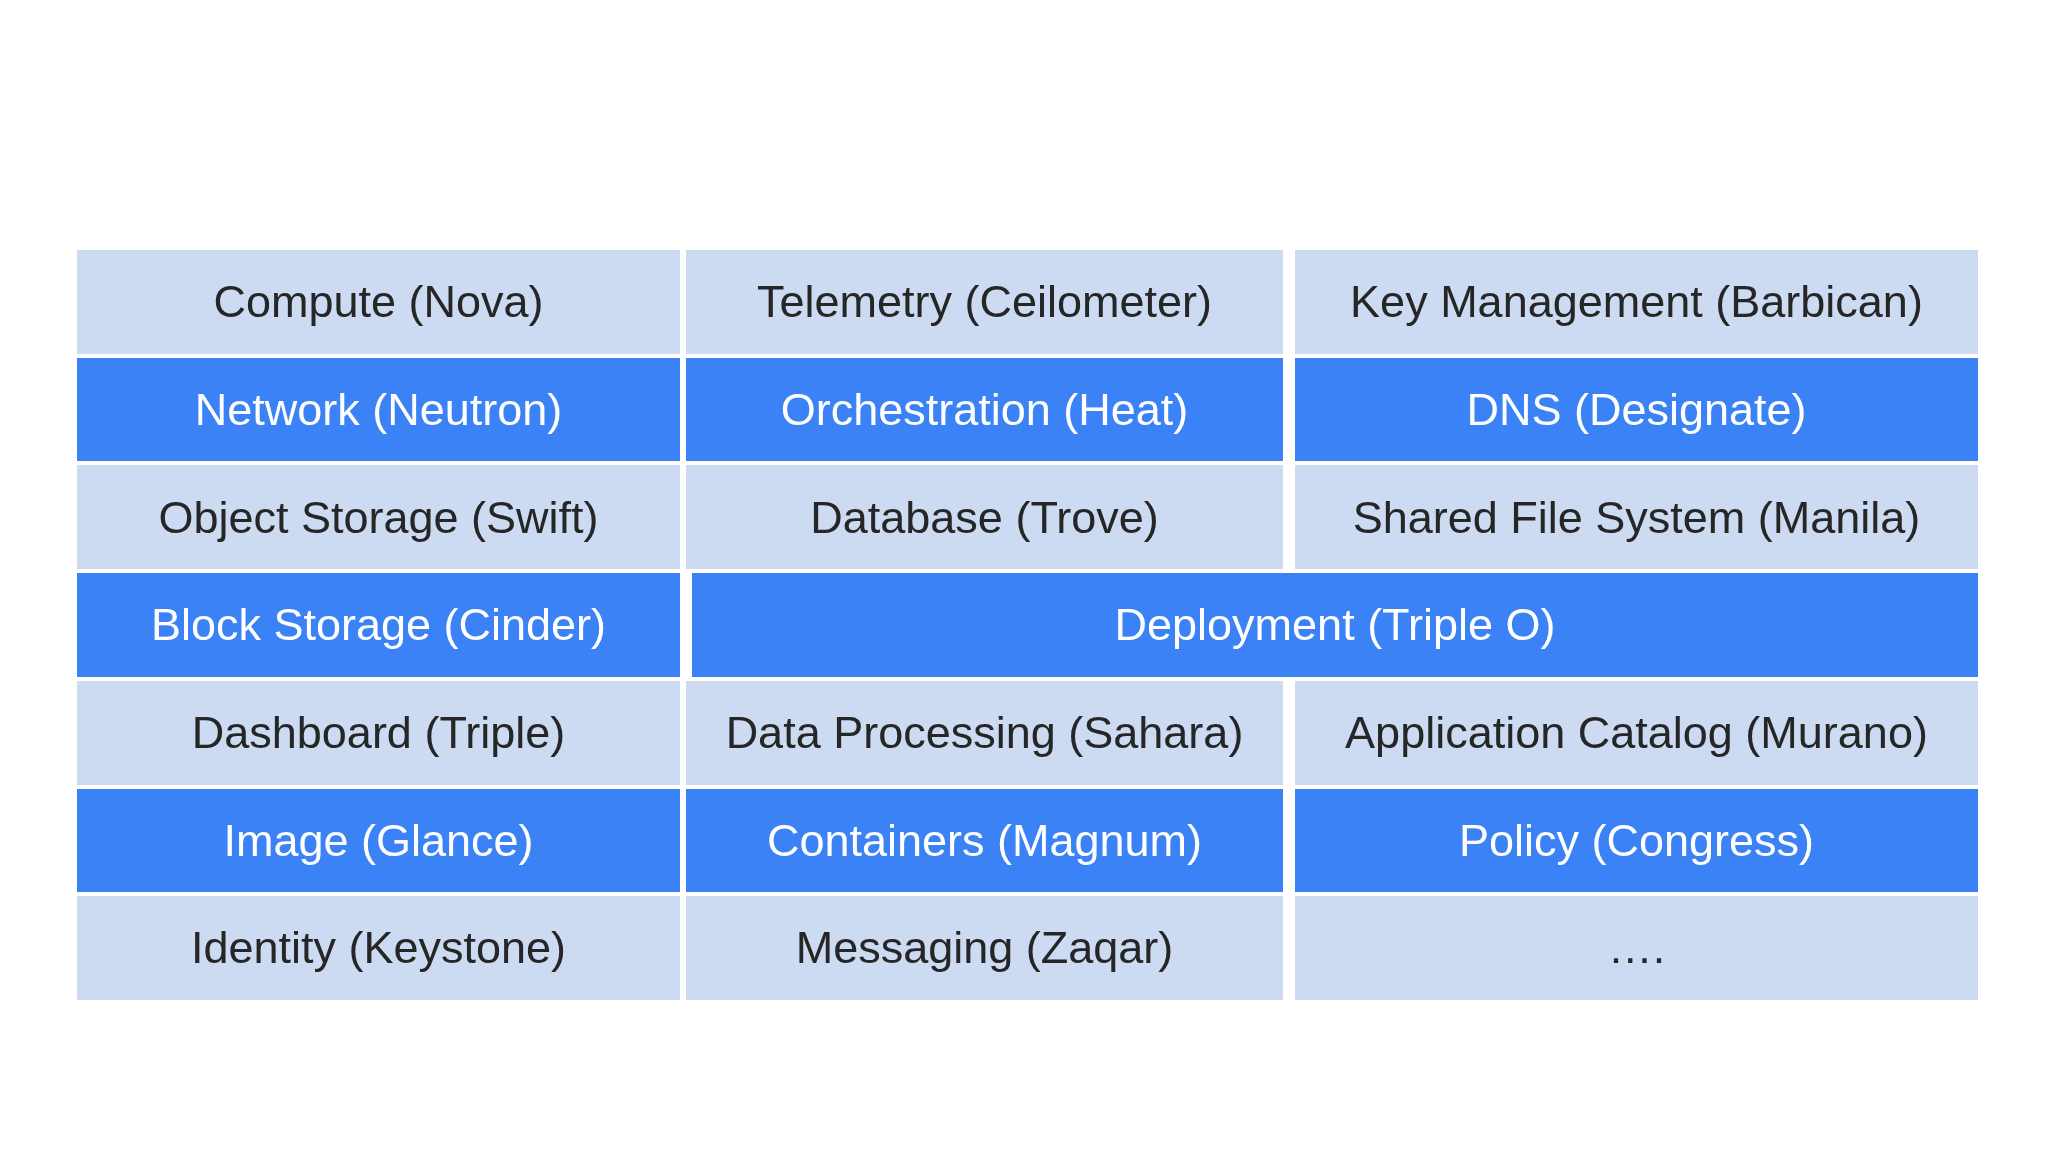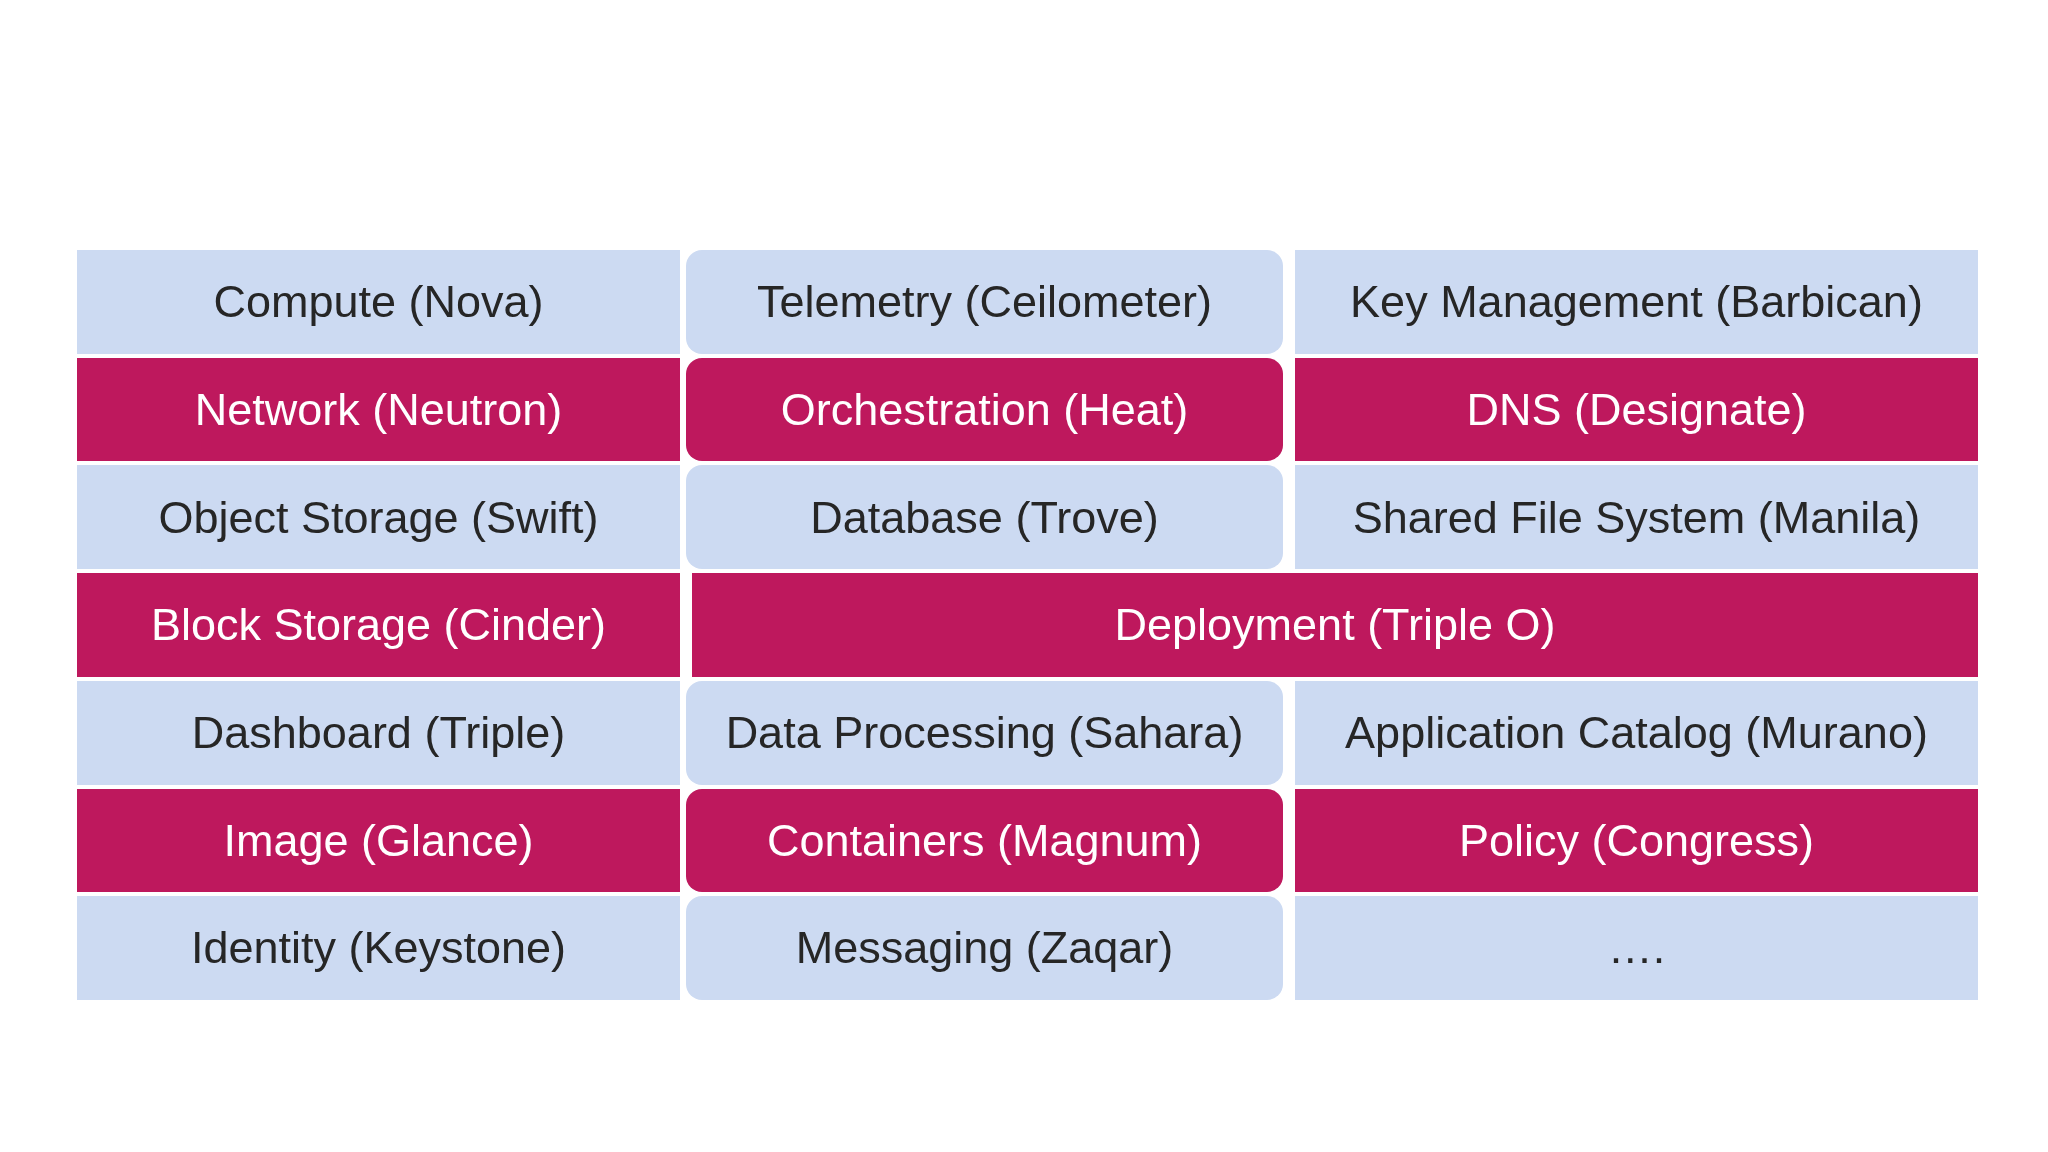--- a/index.html
+++ b/index.html
@@ -65,29 +65,29 @@
     font-size: 45px;
     line-height: 1.1;
     text-align: center;
     white-space: nowrap;
     box-sizing: border-box;
     padding: 0 6px;
     overflow: hidden;
   }
 
   .cell.c1 { flex: 0 0 603px; }
-  .cell.c2 { flex: 0 0 597px; border-radius: 16px; }
+  .cell.c2 { flex: 0 0 597px; }
   .cell.c3 { flex: 1 1 auto; margin-left: 6px; }
 
   .row-light .cell {
     background: #ccdaf2;
     color: #262626;
   }
   .row-dark .cell {
-    background: #be185d;
+    background: #3b82f6;
     color: #ffffff;
   }
 
   
   .footer {
     position: absolute;
     left: 0;
     top: 1020px;
     width: 2048px;
     height: 132px;

